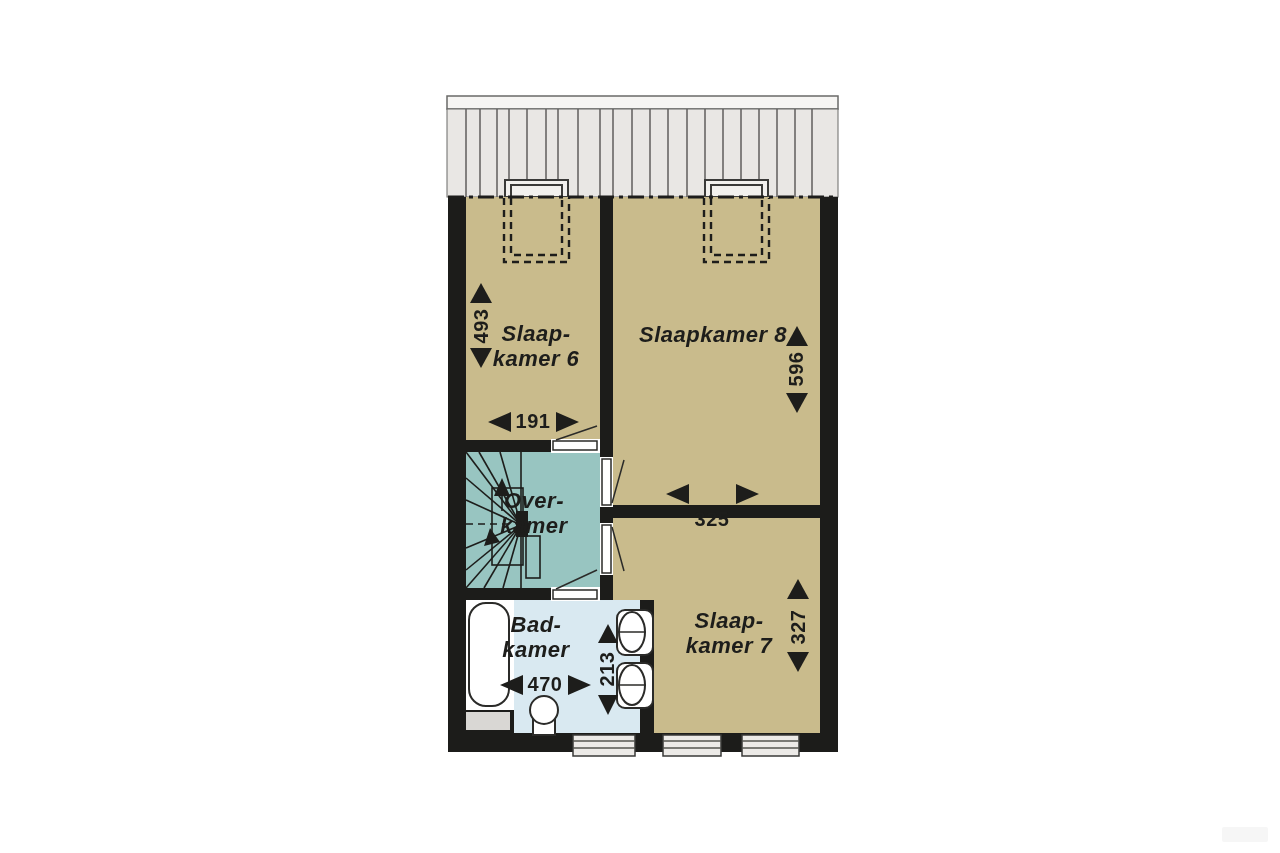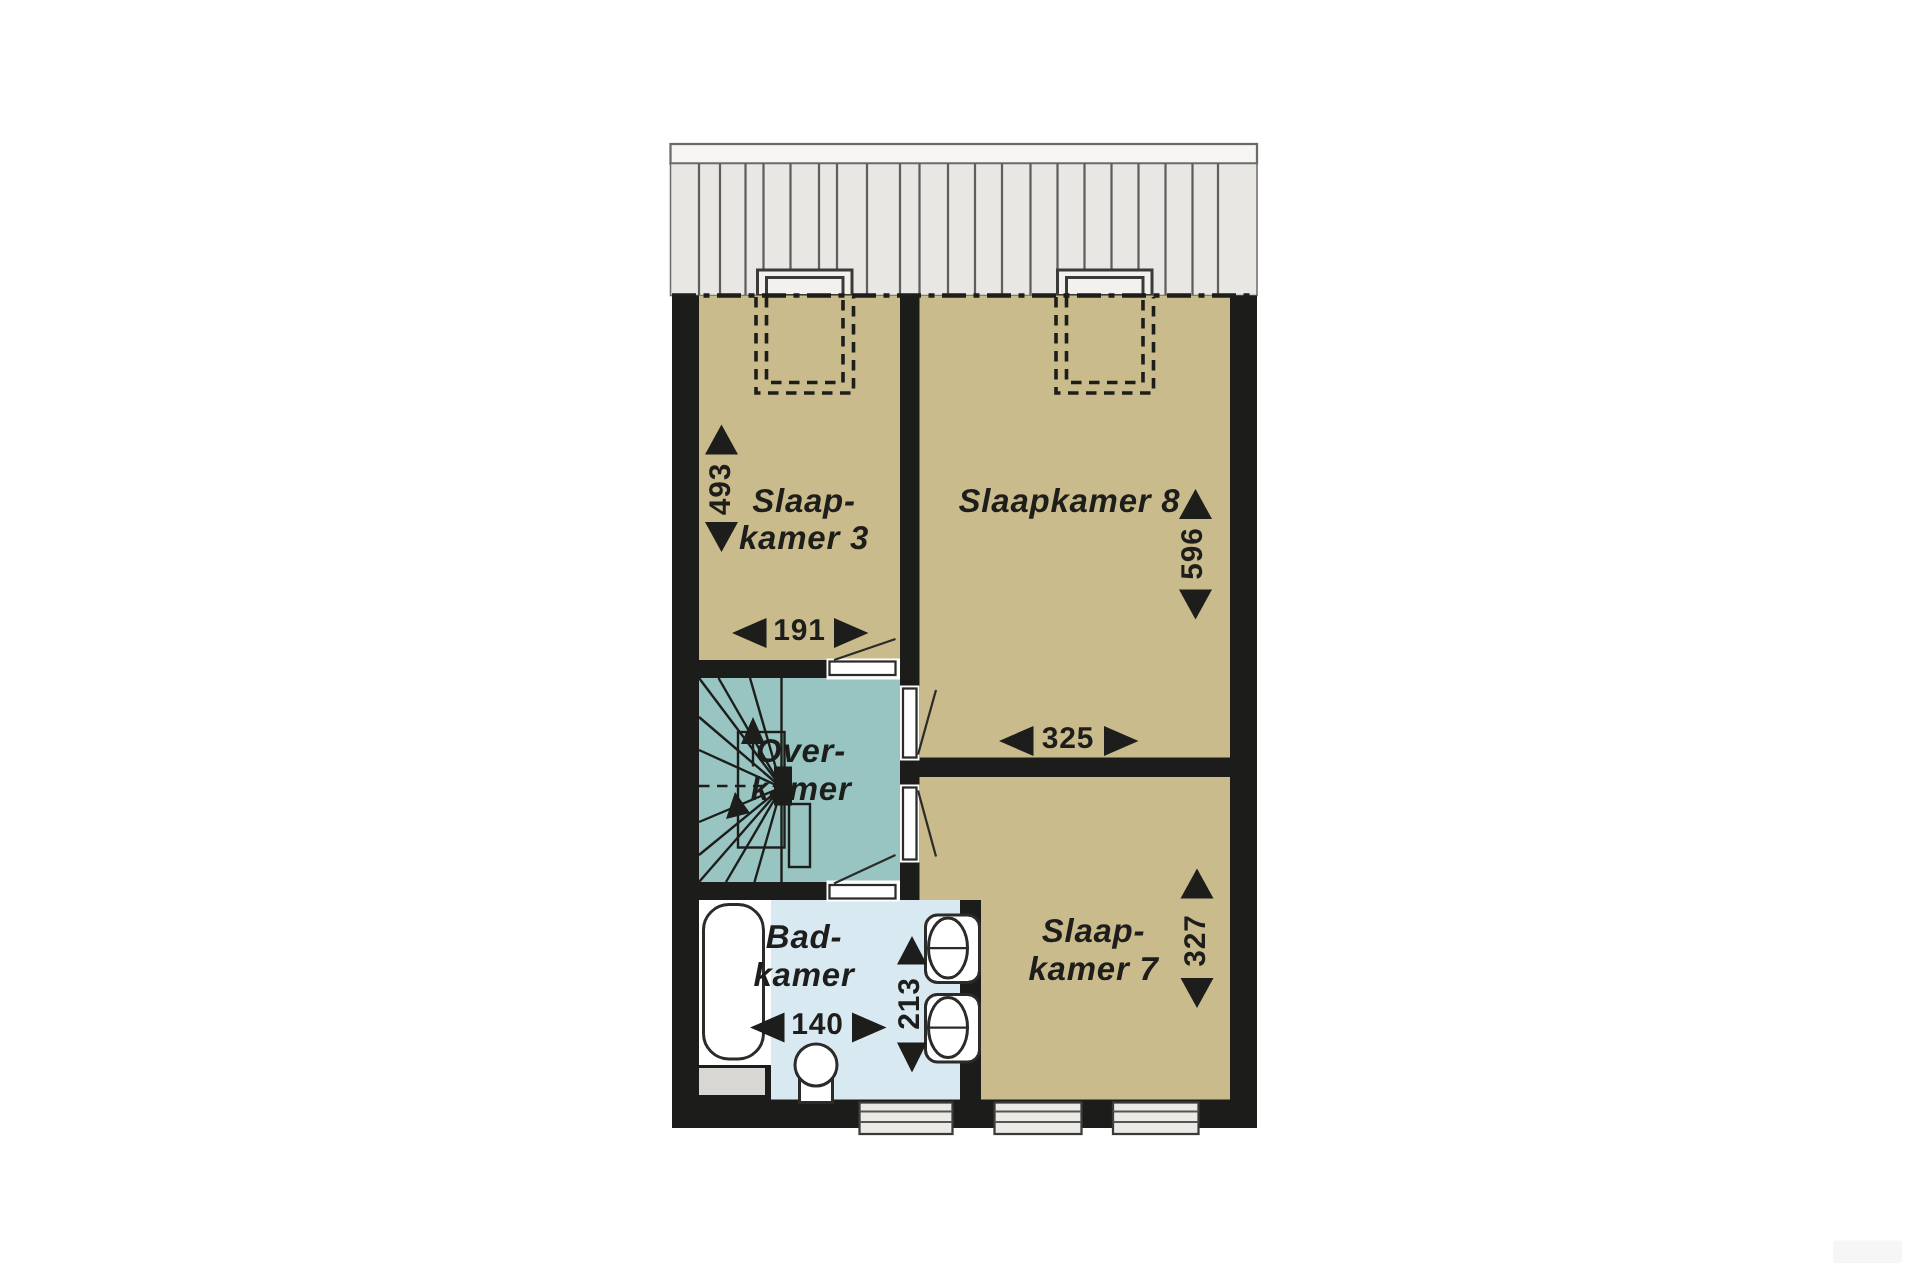--- a/index.html
+++ b/index.html
@@ -194,38 +194,38 @@
       <polygon class="dim-arrow" points="568,675 568,695 591,685"></polygon>
     </g>
     <g>
       <polygon class="dim-arrow" points="598,643 618,643 608,624"></polygon>
       <polygon class="dim-arrow" points="598,695 618,695 608,715"></polygon>
     </g>
   </svg>
 
   <div class="lbl room" style="left:536px;top:346px">
     <div>Slaap-</div>
-    <div>kamer 3</div>
+    <div>kamer 6</div>
   </div>
   <div class="lbl room" style="left:713px;top:334px">Slaapkamer 8</div>
   <div class="lbl room" style="left:729px;top:633px">
     <div>Slaap-</div>
     <div>kamer 7</div>
   </div>
   <div class="lbl room" style="left:534px;top:513px">
     <div>Over-</div>
     <div>kamer</div>
   </div>
   <div class="lbl room" style="left:536px;top:637px">
     <div>Bad-</div>
     <div>kamer</div>
   </div>
 
   <div class="lbl dim rot" style="left:481px;top:326px">493</div>
   <div class="lbl dim" style="left:533px;top:421px">191</div>
   <div class="lbl dim rot" style="left:796px;top:369px">596</div>
-  <div class="lbl dim" style="left:712px;top:493px">325</div>
+  <div class="lbl dim" style="left:712px;top:519px">325</div>
   <div class="lbl dim rot" style="left:798px;top:627px">327</div>
-  <div class="lbl dim" style="left:545px;top:684px">140</div>
+  <div class="lbl dim" style="left:545px;top:684px">470</div>
   <div class="lbl dim rot" style="left:607px;top:669px">213</div>
 
   <div class="watermark"></div>
 </div>
 
 </body></html>

